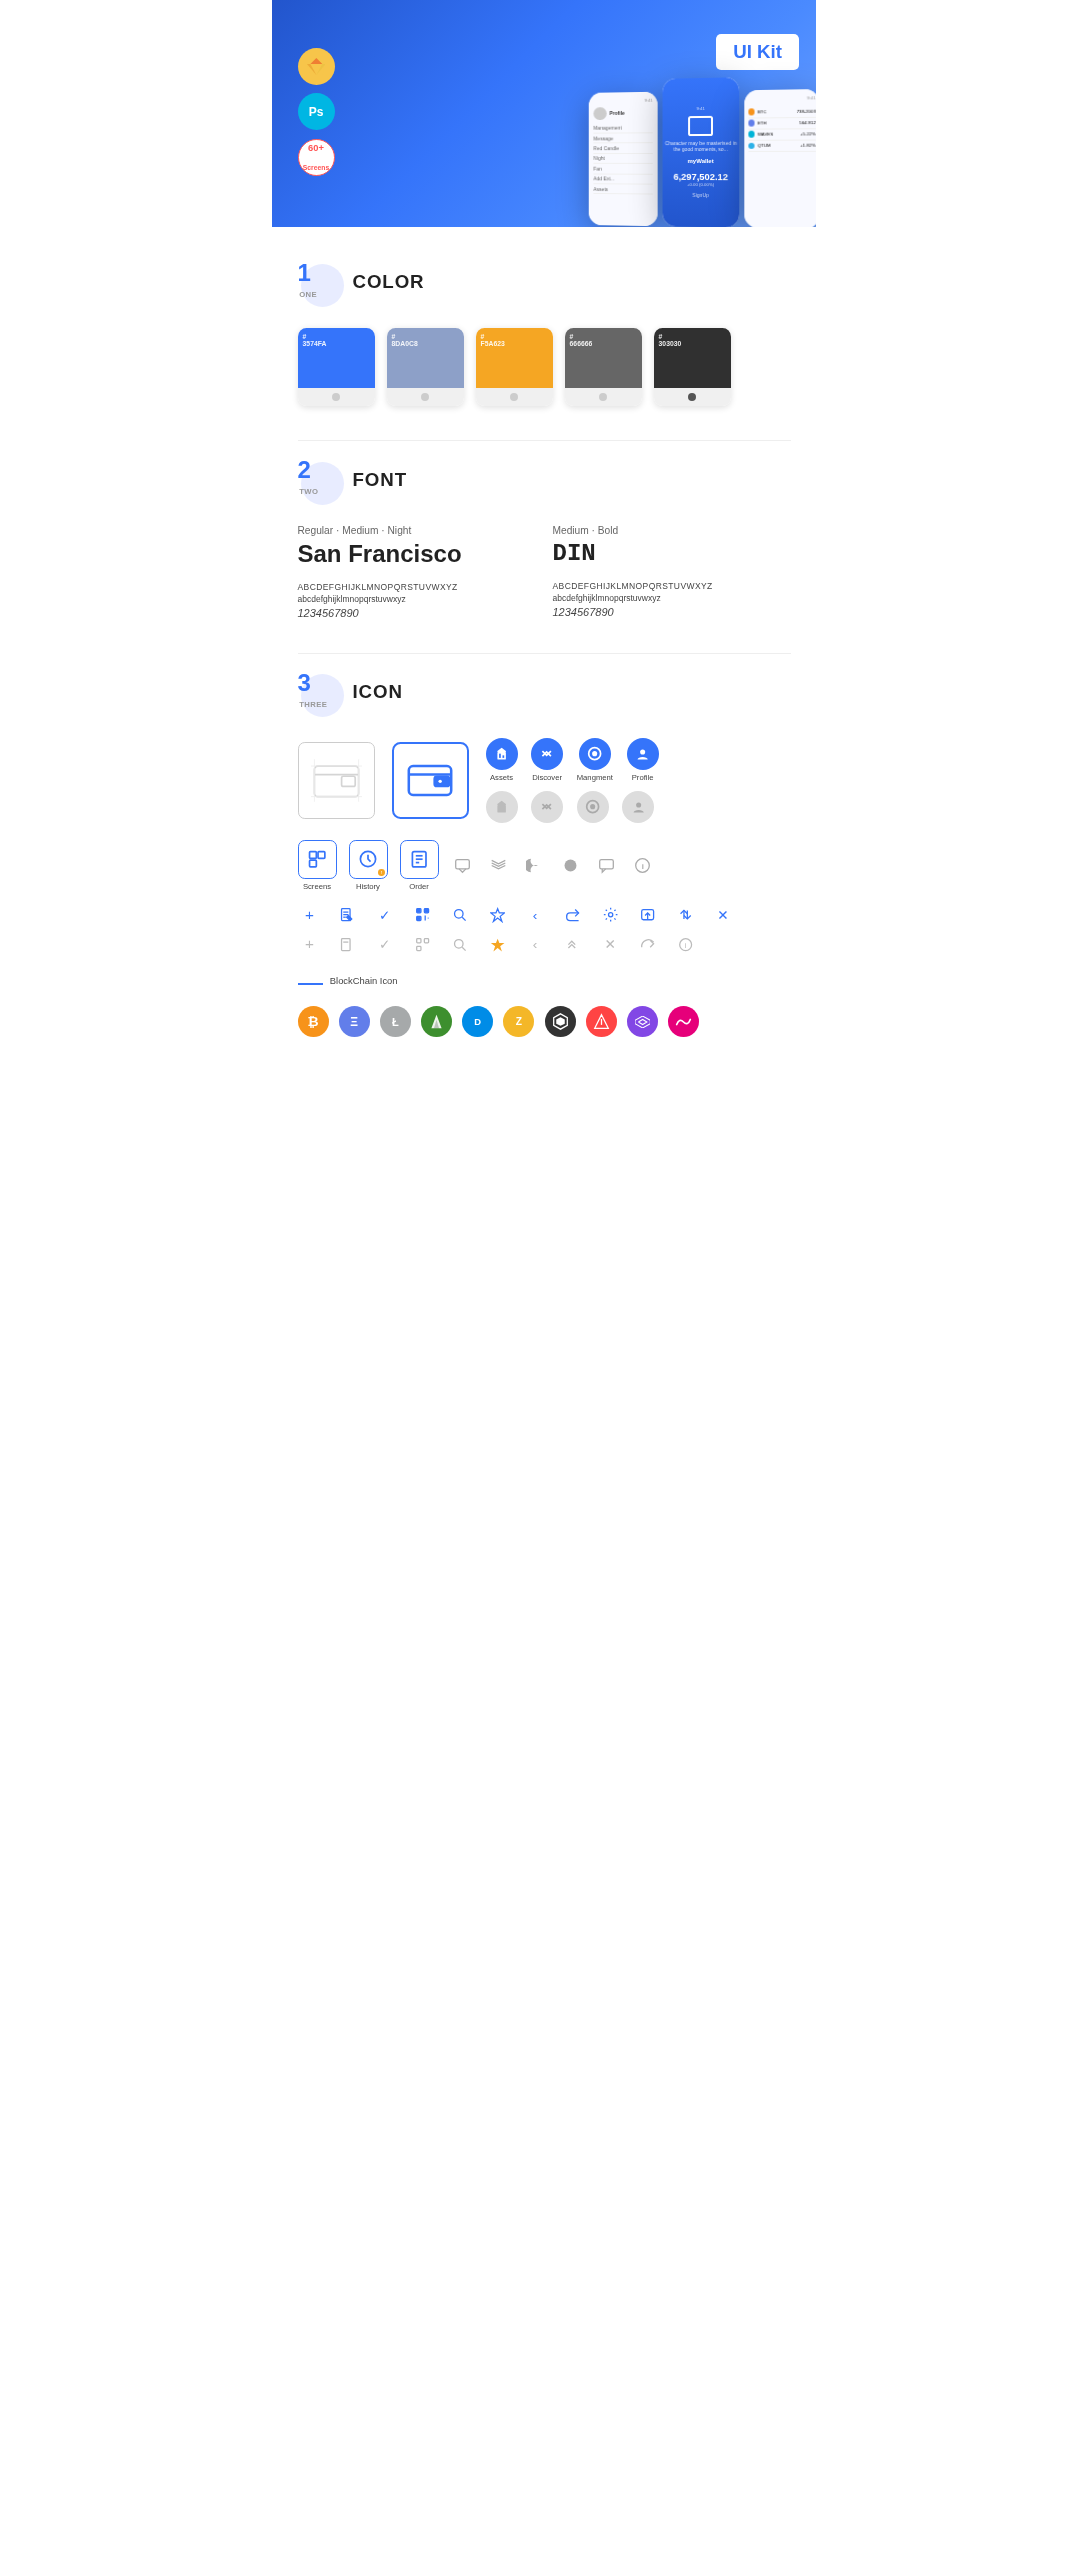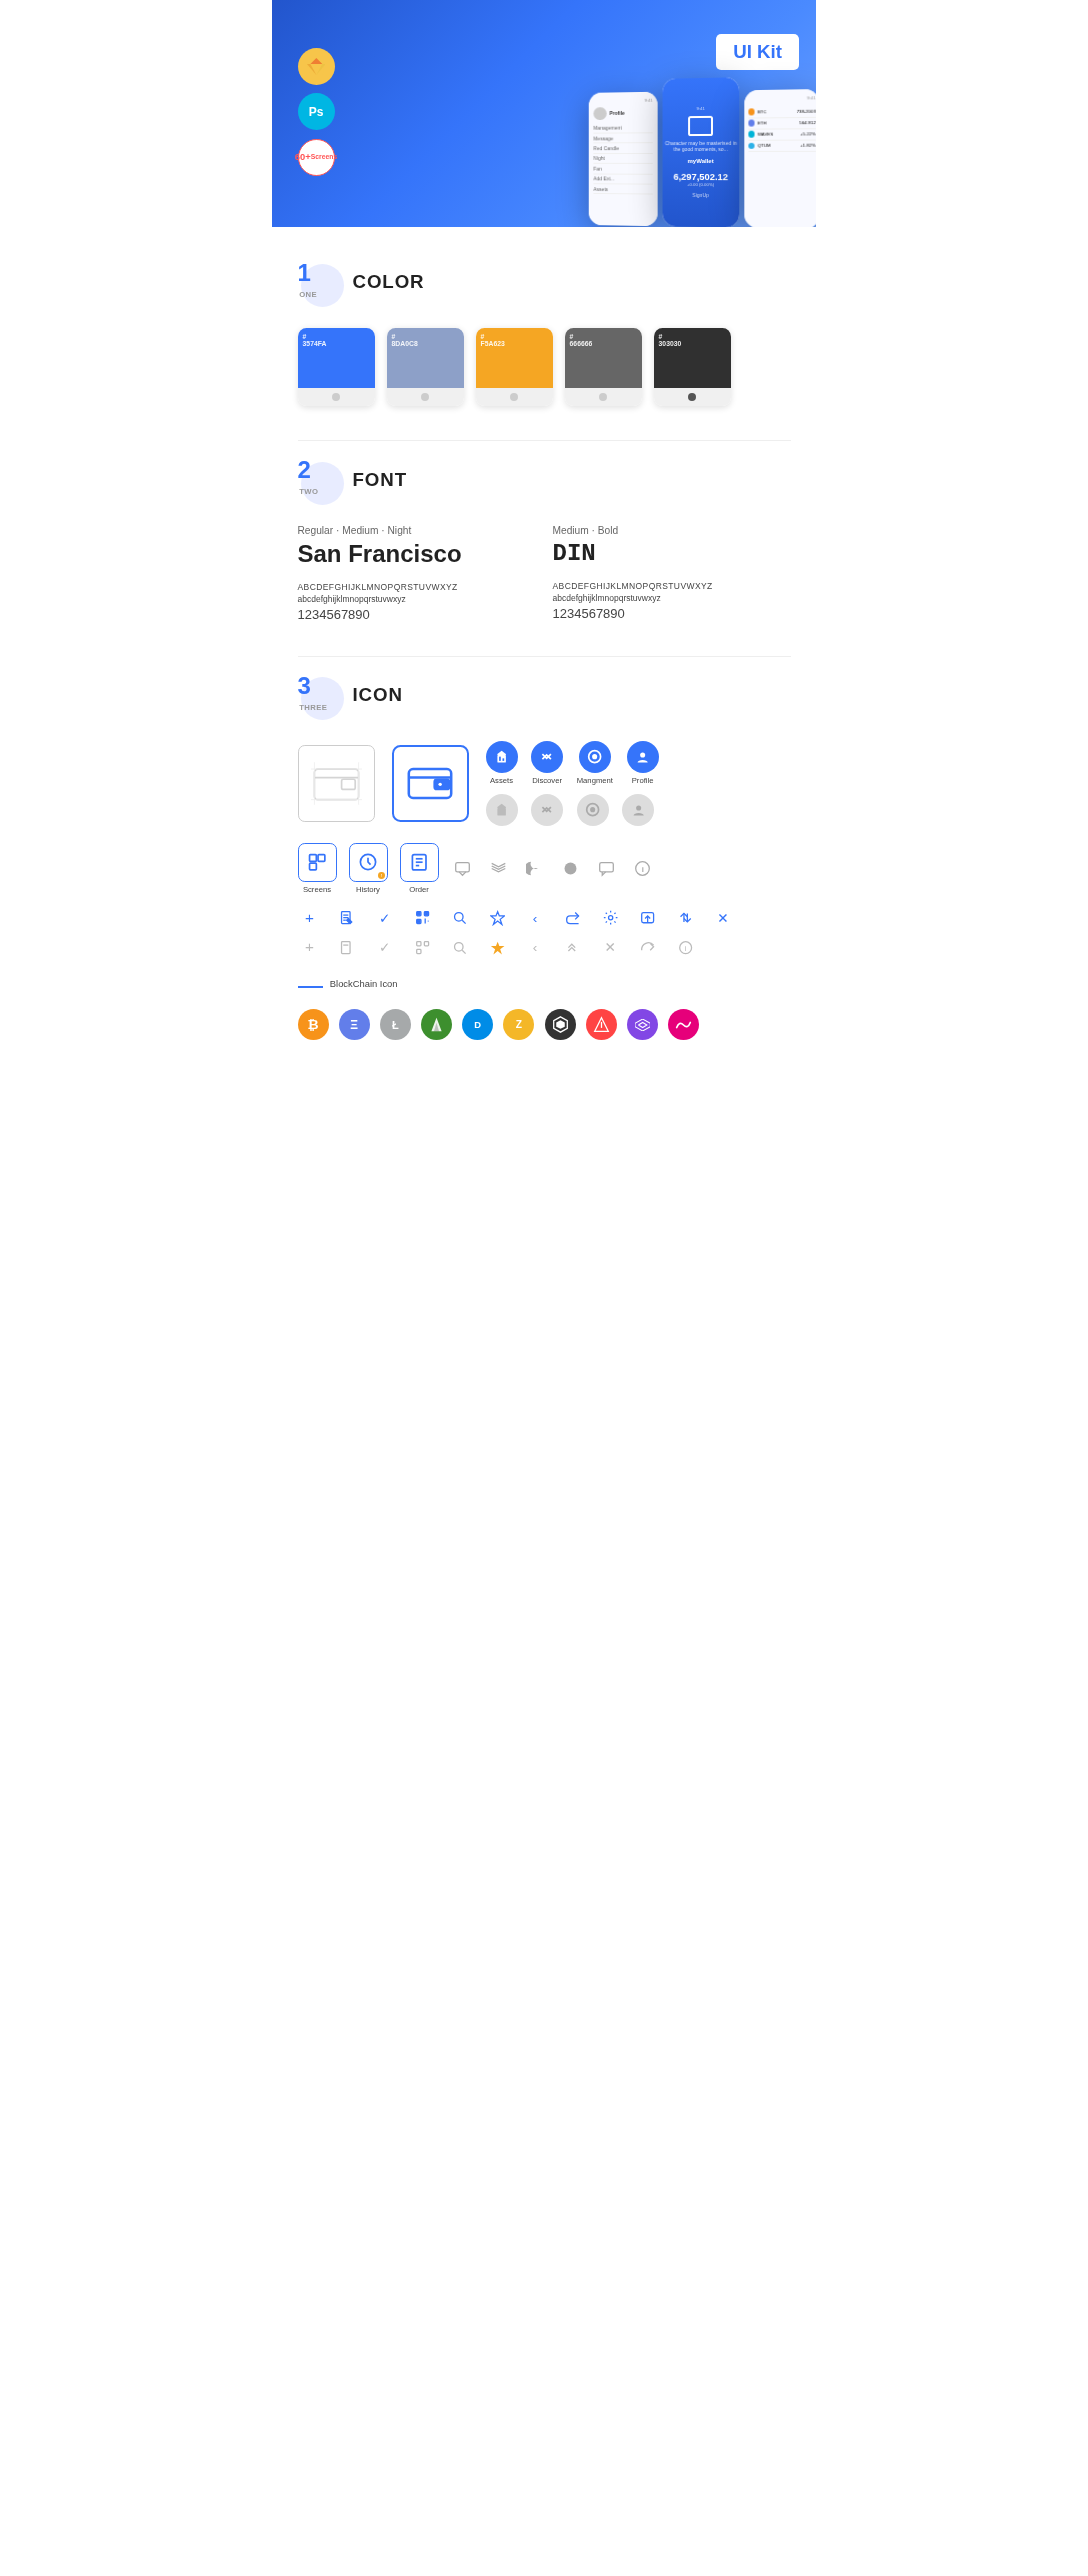--- a/index.html
+++ b/index.html
@@ -38,21 +38,21 @@
       height: 37px;
       border-radius: 50%;
       display: flex;
       align-items: center;
       justify-content: center;
       font-weight: 700;
       font-size: 9.4px;
     }
     .badge-sketch { background: #F7C54A; color: #fff; }
     .badge-ps { background: #00B6E3; color: #fff; }
-    .badge-screens { background: #fff; color: #F55; border: 1.7px solid #F55; font-size: 8.5px; text-align: right; line-height: 1.2; }
+    .badge-screens { background: #fff; color: #F55; border: 1.7px solid #F55; font-size: 8.5px; text-align: right; line-height: 1.2; flex-direction: column; }
 
     
     .main { padding: 25.5px 25.5px; background: #fff; }
 
     
     .section-header {
       display: flex;
       align-items: center;
       gap: 12px;
       margin-bottom: 24px;
@@ -142,21 +142,21 @@
       display: grid;
       grid-template-columns: 1fr 1fr;
       gap: 17px;
     }
     .font-item {}
     .font-style-label { font-size: 10.2px; color: #666; margin-bottom: 3.4px; }
     .font-name { font-size: 24px; font-weight: 700; color: #222; margin-bottom: 14px; }
     .font-name.din { font-family: Liberation Mono, monospace; }
     .font-uppercase { font-size: 8.5px; color: #444; margin-bottom: 2.6px; letter-spacing: 0.4px; }
     .font-lowercase { font-size: 8.5px; color: #444; margin-bottom: 2.6px; }
-    .font-numbers { font-size: 13px; color: #444; }
+    .font-numbers { font-size: 11px; color: #444; font-style: italic; }
 
     
     .icon-section { margin-bottom: 34px; }
     .icon-grid-main {
       display: flex;
       align-items: center;
       gap: 17px;
       margin-bottom: 17px;
     }
     .icon-wireframe {

